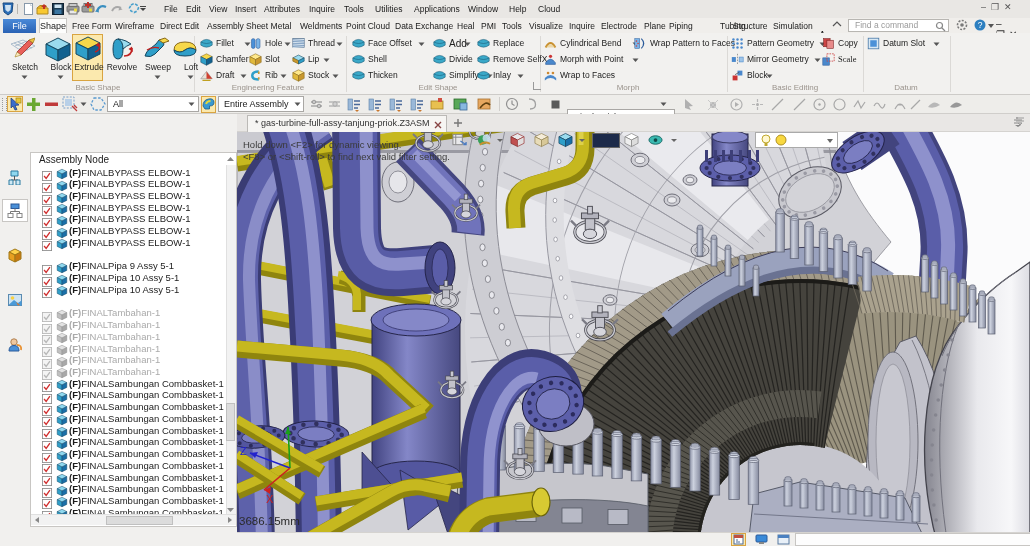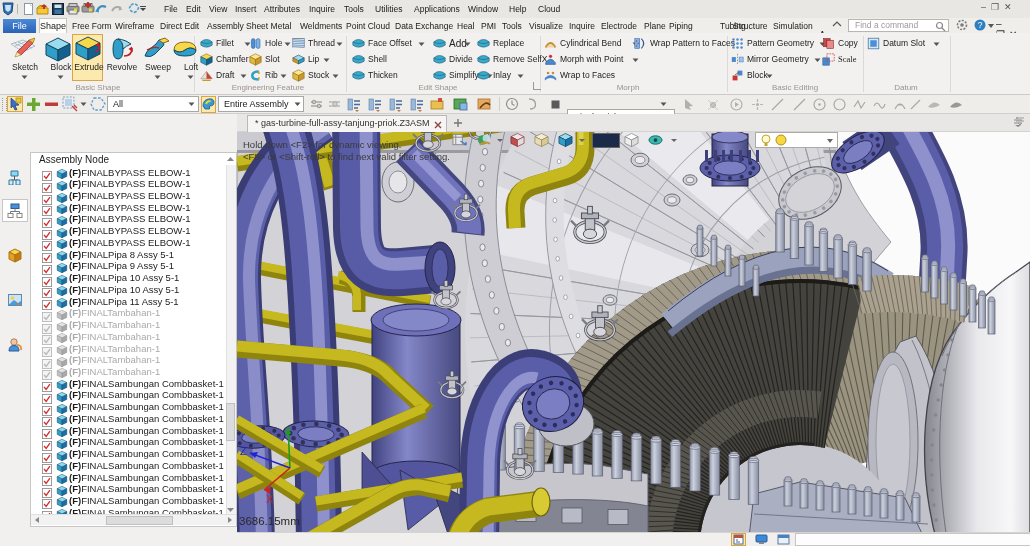--- a/index.html
+++ b/index.html
@@ -1403,34 +1403,20 @@
           </svg></span>
         <span style="position:absolute;left:25px;top:0px;"><svg width="12" height="12" viewBox="0 0 20 20">
             <g stroke="#1a4a66" stroke-width="0.8">
               <polygon points="10,2 18,6 10,10 2,6" fill="#8fd8ef"></polygon>
               <polygon points="2,6 10,10 10,18 2,14" fill="#2f9fc9"></polygon>
               <polygon points="10,10 18,6 18,14 10,18" fill="#1a6fa8"></polygon>
             </g>
           </svg></span>
         <span style="position:absolute;left:38px;top:0.5px;font-size:9.5px;color:#1c1c1c;white-space:nowrap;"><b>(F)</b>FINALBYPASS ELBOW-1</span>
       </div>
-<div style="position:absolute;left:0px;top:95.1px;width:196px;height:12px;">
-        <span style="position:absolute;left:11px;top:1px;"><svg width="10" height="10" viewBox="0 0 12 12">
-            <rect x="0.5" y="0.5" width="11" height="11" fill="#fff" stroke="#8a8a8a"></rect>
-            <path d="M2.5 6 L5 9 L9.5 2.5" fill="none" stroke="#d03030" stroke-width="1.6"></path>
-          </svg></span>
-        <span style="position:absolute;left:25px;top:0px;"><svg width="12" height="12" viewBox="0 0 20 20">
-            <g stroke="#1a4a66" stroke-width="0.8">
-              <polygon points="10,2 18,6 10,10 2,6" fill="#8fd8ef"></polygon>
-              <polygon points="2,6 10,10 10,18 2,14" fill="#2f9fc9"></polygon>
-              <polygon points="10,10 18,6 18,14 10,18" fill="#1a6fa8"></polygon>
-            </g>
-          </svg></span>
-        <span style="position:absolute;left:38px;top:0.5px;font-size:9.5px;color:#1c1c1c;white-space:nowrap;"><b>(F)</b>FINALPipa 8 Assy 5-1</span>
-      </div>
 <div style="position:absolute;left:0px;top:106.8px;width:196px;height:12px;">
         <span style="position:absolute;left:11px;top:1px;"><svg width="10" height="10" viewBox="0 0 12 12">
             <rect x="0.5" y="0.5" width="11" height="11" fill="#fff" stroke="#8a8a8a"></rect>
             <path d="M2.5 6 L5 9 L9.5 2.5" fill="none" stroke="#d03030" stroke-width="1.6"></path>
           </svg></span>
         <span style="position:absolute;left:25px;top:0px;"><svg width="12" height="12" viewBox="0 0 20 20">
             <g stroke="#1a4a66" stroke-width="0.8">
               <polygon points="10,2 18,6 10,10 2,6" fill="#8fd8ef"></polygon>
               <polygon points="2,6 10,10 10,18 2,14" fill="#2f9fc9"></polygon>
               <polygon points="10,10 18,6 18,14 10,18" fill="#1a6fa8"></polygon>
@@ -1458,34 +1444,20 @@
             <path d="M2.5 6 L5 9 L9.5 2.5" fill="none" stroke="#d03030" stroke-width="1.6"></path>
           </svg></span>
         <span style="position:absolute;left:25px;top:0px;"><svg width="12" height="12" viewBox="0 0 20 20">
             <g stroke="#1a4a66" stroke-width="0.8">
               <polygon points="10,2 18,6 10,10 2,6" fill="#8fd8ef"></polygon>
               <polygon points="2,6 10,10 10,18 2,14" fill="#2f9fc9"></polygon>
               <polygon points="10,10 18,6 18,14 10,18" fill="#1a6fa8"></polygon>
             </g>
           </svg></span>
         <span style="position:absolute;left:38px;top:0.5px;font-size:9.5px;color:#1c1c1c;white-space:nowrap;"><b>(F)</b>FINALPipa 10 Assy 5-1</span>
-      </div>
-<div style="position:absolute;left:0px;top:142.0px;width:196px;height:12px;">
-        <span style="position:absolute;left:11px;top:1px;"><svg width="10" height="10" viewBox="0 0 12 12">
-            <rect x="0.5" y="0.5" width="11" height="11" fill="#fff" stroke="#8a8a8a"></rect>
-            <path d="M2.5 6 L5 9 L9.5 2.5" fill="none" stroke="#d03030" stroke-width="1.6"></path>
-          </svg></span>
-        <span style="position:absolute;left:25px;top:0px;"><svg width="12" height="12" viewBox="0 0 20 20">
-            <g stroke="#1a4a66" stroke-width="0.8">
-              <polygon points="10,2 18,6 10,10 2,6" fill="#8fd8ef"></polygon>
-              <polygon points="2,6 10,10 10,18 2,14" fill="#2f9fc9"></polygon>
-              <polygon points="10,10 18,6 18,14 10,18" fill="#1a6fa8"></polygon>
-            </g>
-          </svg></span>
-        <span style="position:absolute;left:38px;top:0.5px;font-size:9.5px;color:#1c1c1c;white-space:nowrap;"><b>(F)</b>FINALPipa 11 Assy 5-1</span>
       </div>
 <div style="position:absolute;left:0px;top:153.8px;width:196px;height:12px;">
         <span style="position:absolute;left:11px;top:1px;"><svg width="10" height="10" viewBox="0 0 12 12">
             <rect x="0.5" y="0.5" width="11" height="11" fill="#f4f4f4" stroke="#b5b5b5"></rect>
             <path d="M2.5 6 L5 9 L9.5 2.5" fill="none" stroke="#b8b8b8" stroke-width="1.6"></path>
           </svg></span>
         <span style="position:absolute;left:25px;top:0px;"><svg width="12" height="12" viewBox="0 0 20 20">
             <g stroke="#909090" stroke-width="0.8">
               <polygon points="10,2 18,6 10,10 2,6" fill="#e2e2e2"></polygon>
               <polygon points="2,6 10,10 10,18 2,14" fill="#c0c0c0"></polygon>

